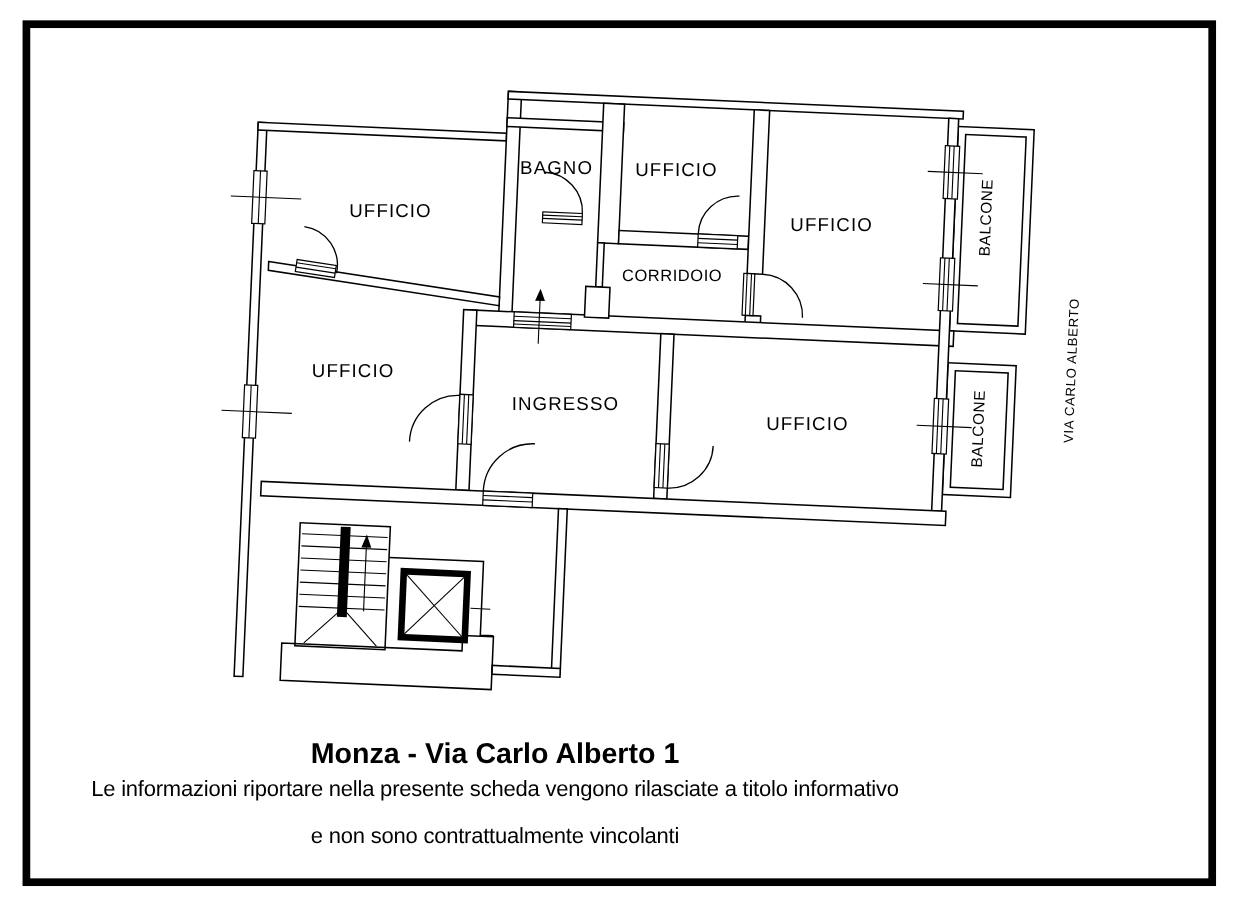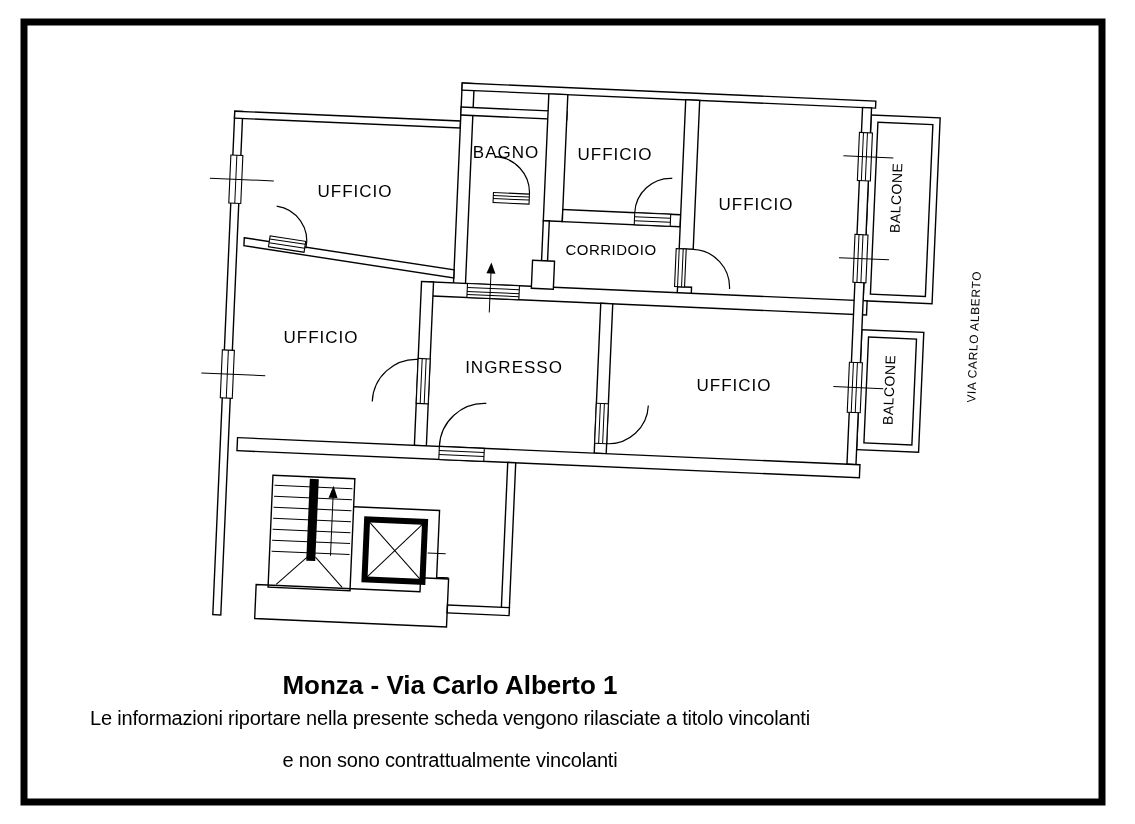--- a/index.html
+++ b/index.html
@@ -188,15 +188,15 @@
     <text class="room-label" x="321" y="343">UFFICIO</text>
     <text class="room-label" x="514" y="373">INGRESSO</text>
     <text class="room-label" x="734" y="391">UFFICIO</text>
     <text class="balcony-label" transform="translate(901 198) rotate(-87.5)">BALCONE</text>
     <text class="balcony-label" transform="translate(894 390) rotate(-87.5)">BALCONE</text>
     <text class="street-label" transform="translate(978 337) rotate(-87.5)">VIA CARLO ALBERTO</text>
   </g>
 </svg>
 
 <div class="footer" id="title">Monza - Via Carlo Alberto 1</div>
-<div class="footer" id="line1">Le informazioni riportare nella presente scheda vengono rilasciate a titolo vincolanti</div>
+<div class="footer" id="line1">Le informazioni riportare nella presente scheda vengono rilasciate a titolo informativo</div>
 <div class="footer" id="line2">e non sono contrattualmente vincolanti</div>
 </div>
 
 </body></html>

